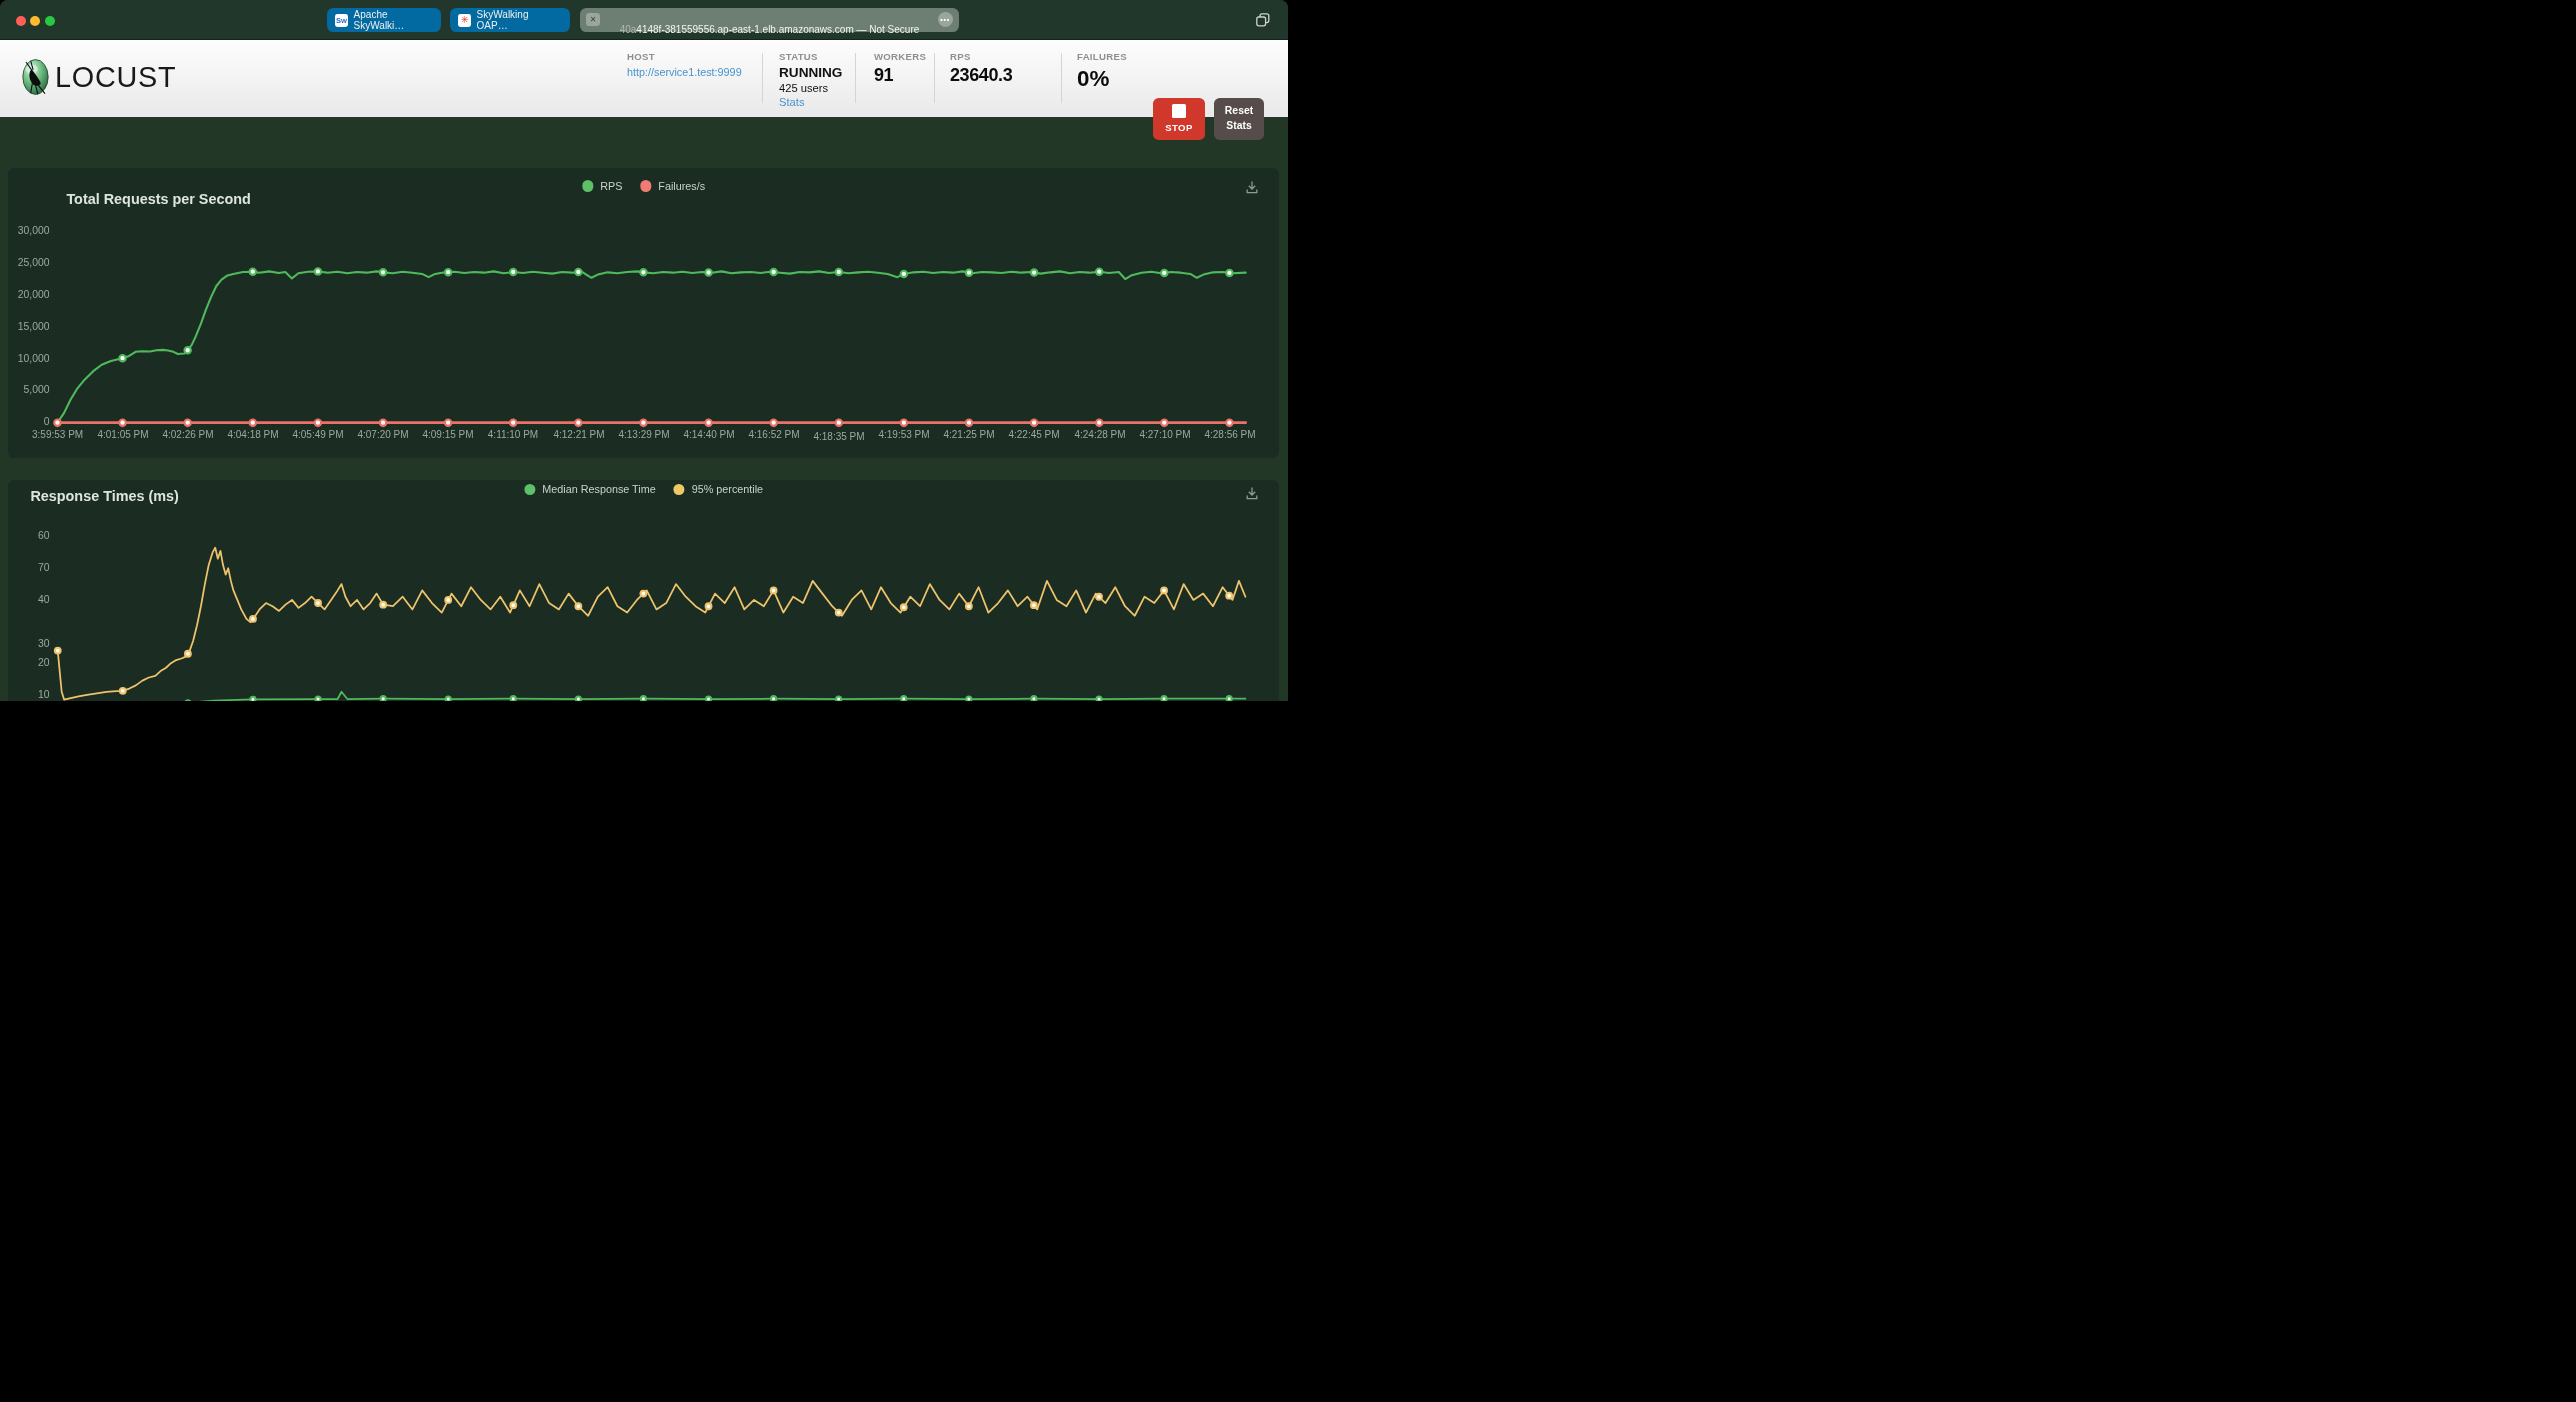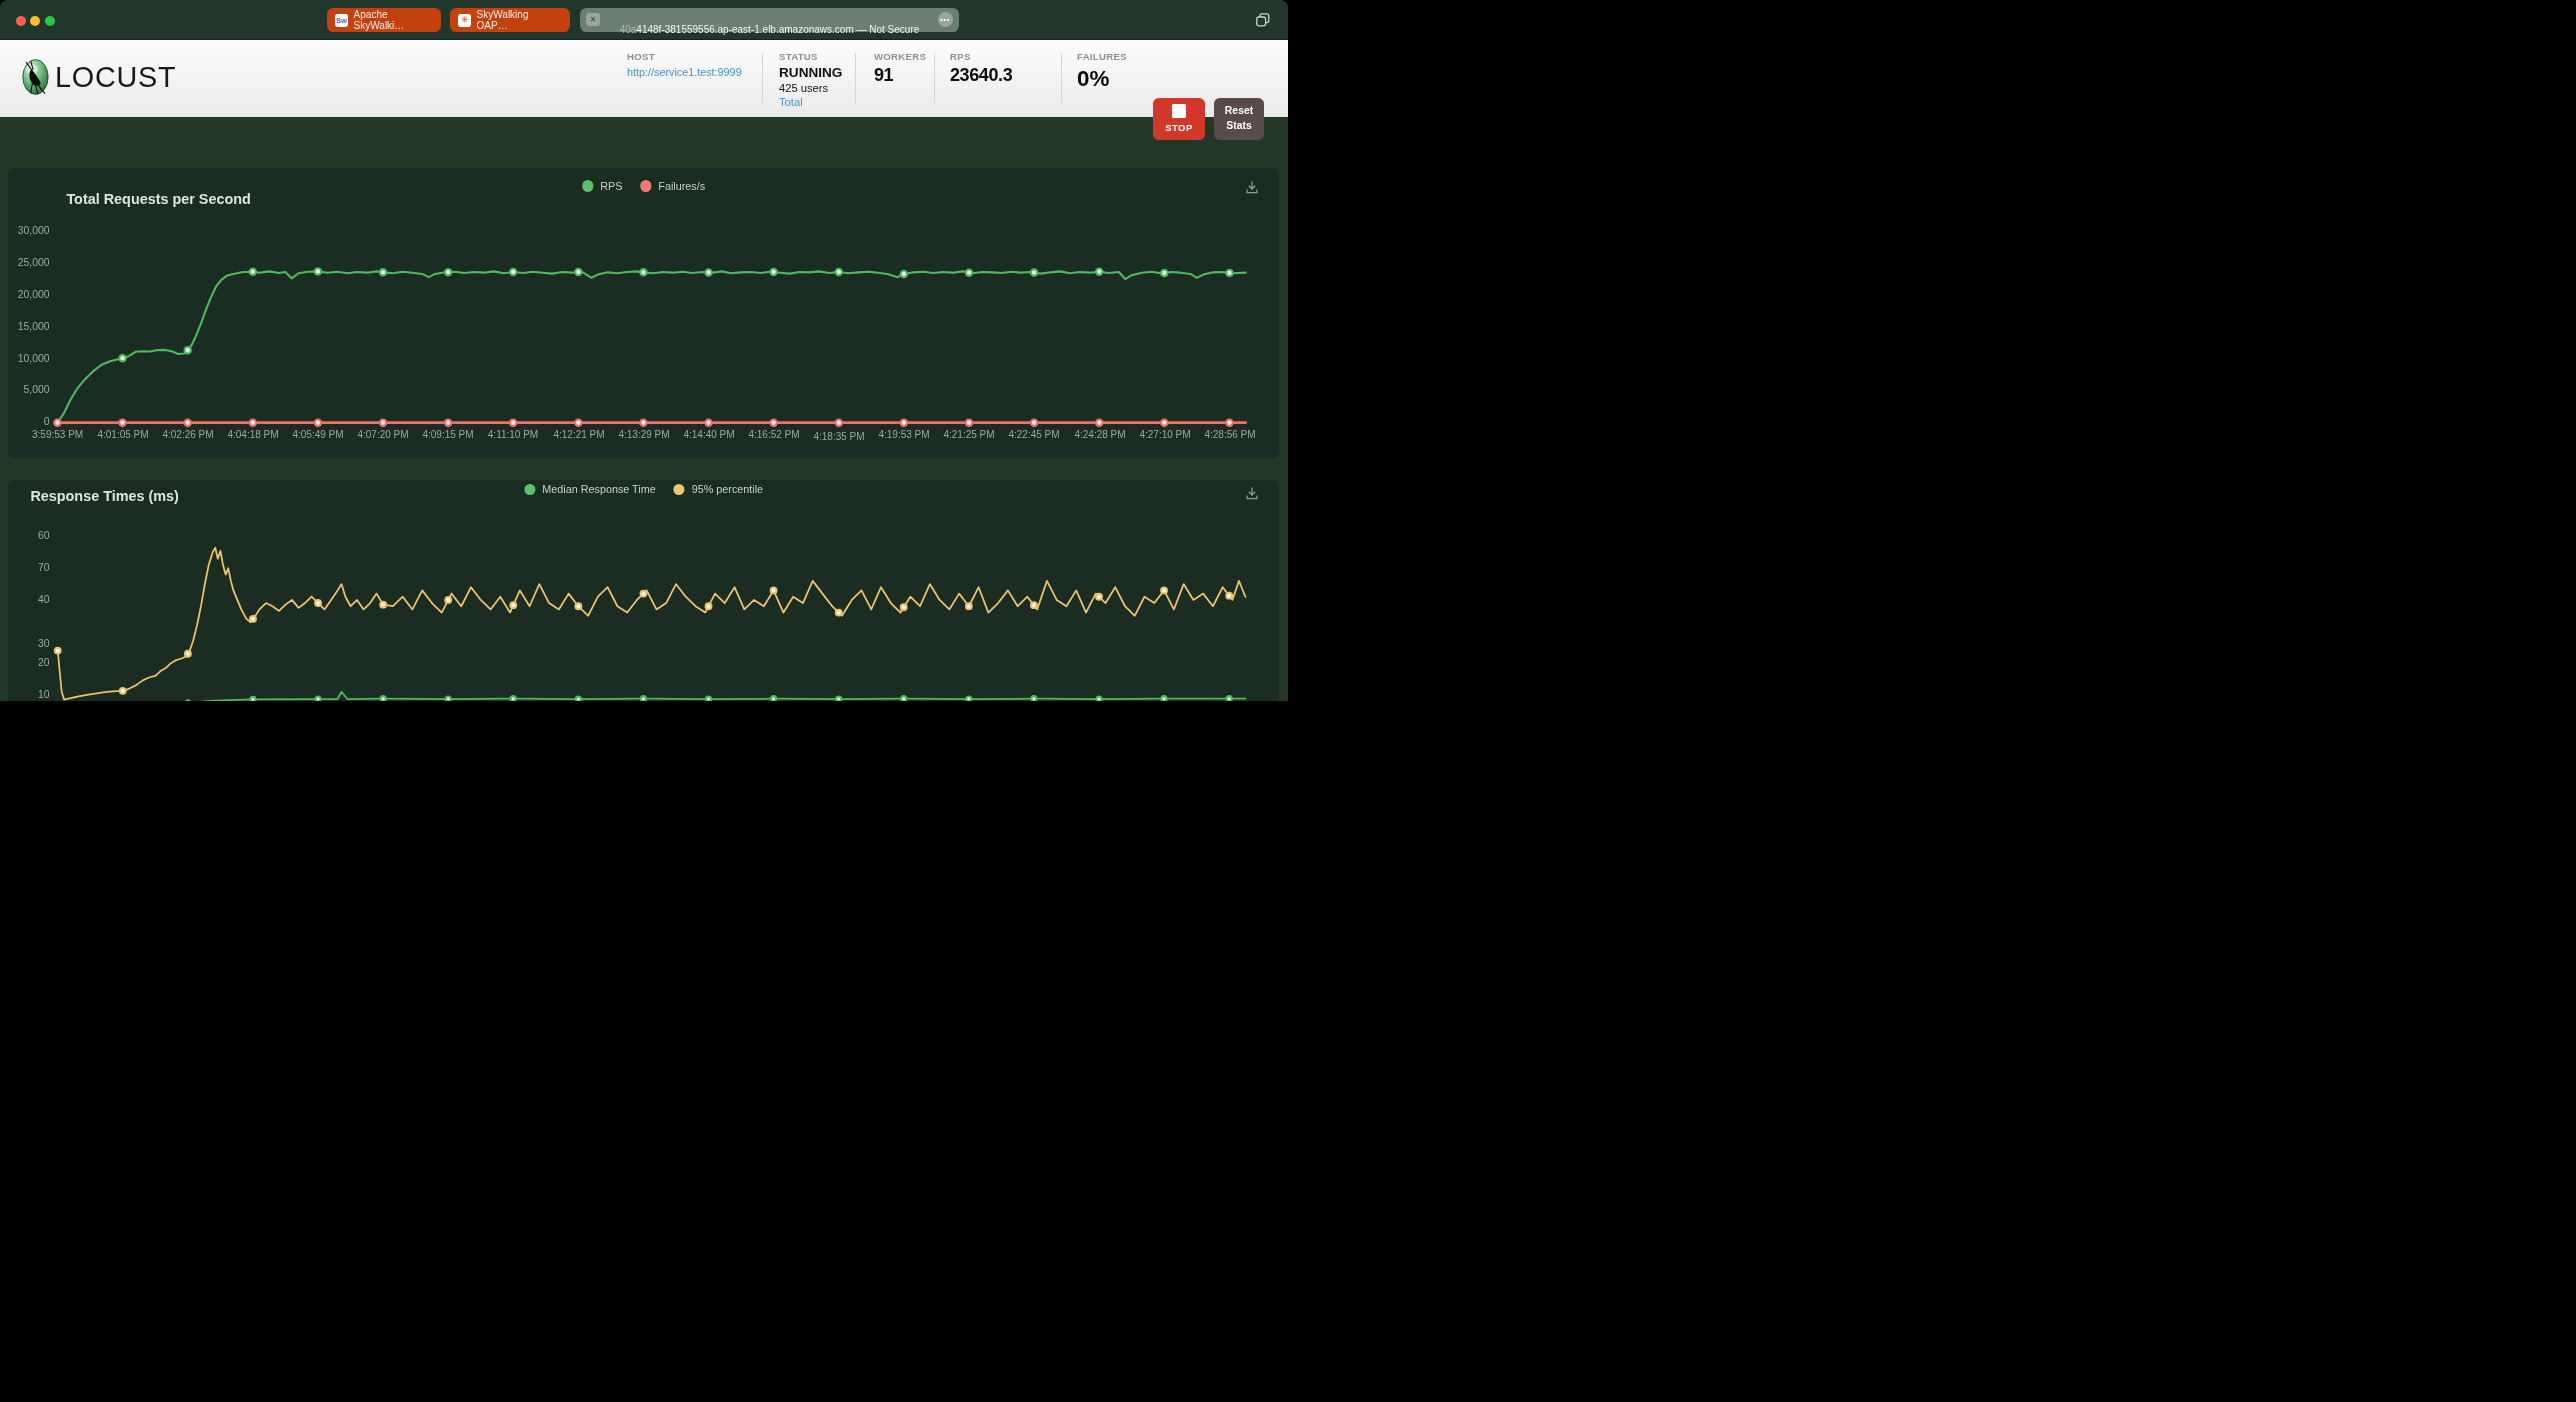--- a/index.html
+++ b/index.html
@@ -5,21 +5,21 @@
   * { margin:0; padding:0; box-sizing:border-box; }
   body { background:#000; font-family:"Liberation Sans","DejaVu Sans",sans-serif; }
   .window { position:relative; width:1288px; height:701px; overflow:hidden;
             border-radius:8px 8px 0 0; background:#233727; }
 
   
   .chrome { position:absolute; left:0; top:0; width:100%; height:40px;
             background:#22372b; border-bottom:0.8px solid rgba(0,0,0,.35); }
   .traffic { position:absolute; top:16px; width:10.4px; height:10.4px; border-radius:50%; cursor:pointer; }
   .t-red{left:16px;background:#ff5f57}.t-yellow{left:30px;background:#febc2e}.t-green{left:45px;background:#28c840}
-  .tab { position:absolute; top:8px; height:24px; border-radius:6.4px; background:#c2410c;
+  .tab { position:absolute; top:8px; height:24px; border-radius:6.4px; background:#0369a1;
          display:flex; align-items:center; padding:0 8px; color:#eef2ee; font-size:10px; cursor:pointer; }
   .tab .fav { width:13px; height:13px; border-radius:2.4px; background:#fff; margin-right:5.6px;
               display:flex; align-items:center; justify-content:center; flex:0 0 auto; }
   .fav-sw { color:#2f6bd0; font-weight:bold; font-size:7.6px; }
   .fav-oap { color:#d5472b; font-size:9.6px; line-height:1; }
   .tab1 { left:327px; width:114px; }
   .tab2 { left:450px; width:120px; }
   .tab-active { left:580px; width:379px; background:#6d7e72; justify-content:center; }
   .tab-close { position:absolute; left:6.4px; top:4.8px; width:13.6px; height:13.6px; border-radius:3.2px;
                background:#9aa69b; color:#39463c; font-size:8px; line-height:13.6px; text-align:center; cursor:pointer; }
@@ -135,21 +135,21 @@
     <div class="stat" style="left:627px">
       <div class="lbl">HOST</div>
       <a class="host-link">http://service1.test:9999</a>
     </div>
     <div class="divider" style="left:762px"></div>
 
     <div class="stat" style="left:779px">
       <div class="lbl">STATUS</div>
       <div class="status-running">RUNNING</div>
       <div class="status-users">425 users</div>
-      <a class="edit-link">Total</a>
+      <a class="edit-link">Stats</a>
     </div>
     <div class="divider" style="left:855px"></div>
 
     <div class="stat" style="left:874px">
       <div class="lbl">WORKERS</div>
       <div class="huge">91</div>
     </div>
     <div class="divider" style="left:934px"></div>
 
     <div class="stat" style="left:950px">

